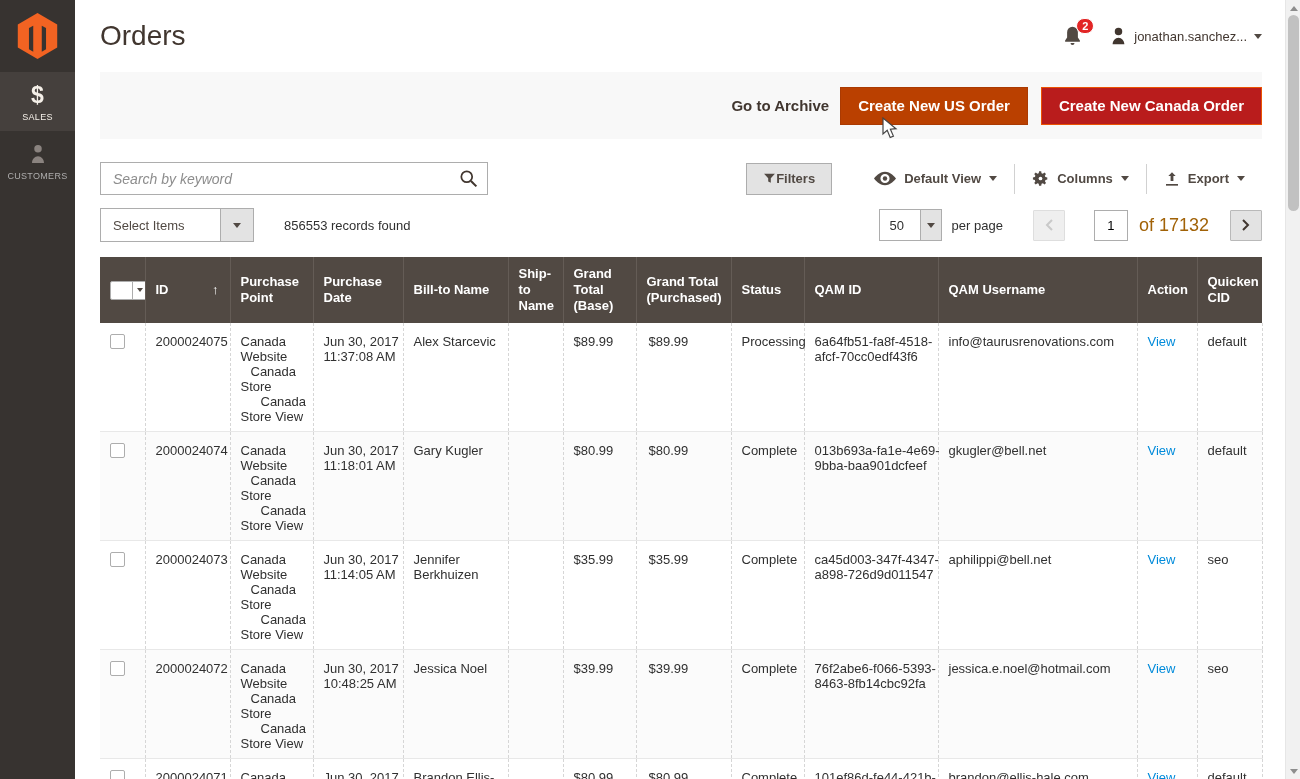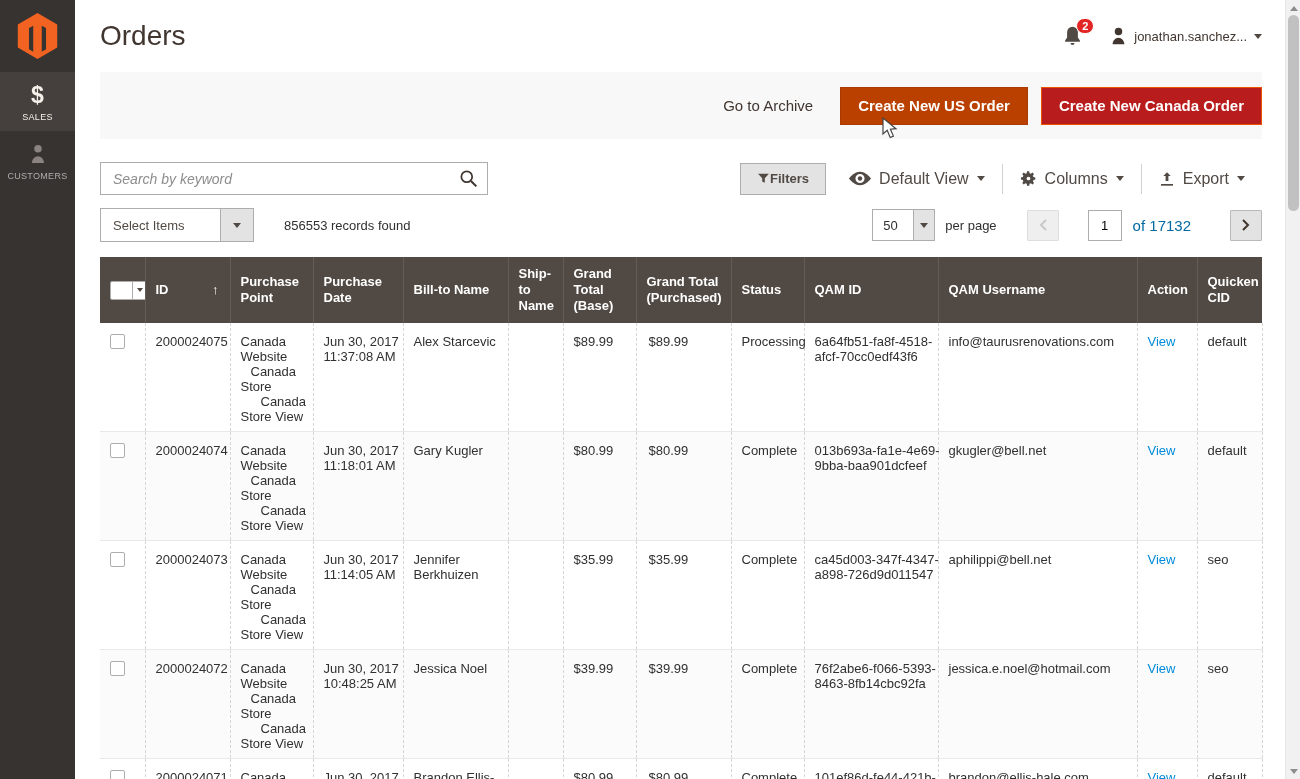--- a/index.html
+++ b/index.html
@@ -22,51 +22,51 @@
   .page-header{height:72px;display:flex;align-items:center;justify-content:space-between}
   .page-title{font-size:28px;font-weight:400;color:#41362f}
   .header-right{display:flex;align-items:center;gap:28px}
   .notif{position:relative;cursor:pointer;margin-top:4px}
   .badge{position:absolute;top:-8px;right:-12px;background:#e22626;color:#fff;font-size:11px;font-weight:bold;border-radius:9px;padding:1px 5px;min-width:18px;text-align:center;border:1px solid #fff}
   .user{display:flex;align-items:center;gap:7px;cursor:pointer;font-size:13px;color:#41362f}
   .caret{display:inline-block;width:0;height:0;border-left:4px solid transparent;border-right:4px solid transparent;border-top:5px solid #514943}
 
   
   .actions-bar{height:67px;background:#f8f8f8;display:flex;align-items:center;justify-content:flex-end}
-  .link-archive{font-size:15px;font-weight:400;color:#41362f;cursor:pointer;margin-right:27px}
+  .link-archive{font-size:15px;font-weight:700;color:#41362f;cursor:pointer;margin-right:11px}
   .btn{height:38px;padding:0 17px;font-size:15px;font-weight:600;color:#fff;border:1px solid transparent;cursor:pointer;font-family:inherit}
   .btn-us{background:#ba4000;border-color:#aa3a02;margin-right:13px}
   .btn-ca{background:#b91c1c;border-color:#eb5202}
 
   
   .grid-toolbar{margin-top:23px;display:flex;align-items:center}
   .search-box{position:relative;width:388px}
   .search-box input{width:100%;height:33px;border:1px solid #adadad;padding:0 21px 0 12px;font-size:14px;font-style:italic;color:#303030;font-family:inherit;background:#fff}
   .search-box input::placeholder{color:#8d8d8d;font-style:italic}
   .search-icon{position:absolute;right:9px;top:6px;cursor:pointer}
   .toolbar-right{margin-left:auto;display:flex;align-items:center}
-  .filters-btn{display:flex;align-items:center;height:32px;padding:0 16px;background:#e3e3e3;border:1px solid #adadad;font-size:13px;font-weight:600;color:#514943;cursor:pointer;font-family:inherit;margin-right:6px}
-  .tb-group{display:flex;align-items:center;gap:8px;padding:0 17px;cursor:pointer;font-size:16px;font-weight:400;color:#514943}
+  .filters-btn{display:flex;align-items:center;height:32px;padding:0 16px;background:#e3e3e3;border:1px solid #adadad;font-size:13px;font-weight:600;color:#514943;cursor:pointer;font-family:inherit;margin-right:25px}
+  .tb-group{display:flex;align-items:center;gap:8px;padding:0 17px;cursor:pointer;font-size:13px;font-weight:700;color:#514943}
   .tb-sep{width:1px;height:30px;background:#d1d1d1}
 
   
   .grid-controls{margin-top:13px;display:flex;align-items:center}
   .select-items{width:154px;height:34px;border:1px solid #adadad;display:flex;align-items:center;background:#fff;cursor:pointer}
   .si-label{flex:1;padding-left:12px;font-size:13px;color:#514943}
   .si-caret{width:33px;align-self:stretch;border-left:1px solid #adadad;background:#e3e3e3;display:flex;align-items:center;justify-content:center}
   .records{margin-left:30px;font-size:13px;color:#303030}
   .controls-right{margin-left:auto;display:flex;align-items:center}
   .pp-select{width:63px;height:32px;border:1px solid #adadad;display:flex;background:#fff;cursor:pointer;align-items:center}
   .pp-val{flex:1;padding-left:10px;font-size:13px;color:#303030}
   .pp-caret{width:21px;align-self:stretch;border-left:1px solid #adadad;background:#e3e3e3;display:flex;align-items:center;justify-content:center}
   .pp-label{margin:0 30px 0 10px;font-size:13px;color:#303030}
   .page-btn{width:32px;height:31px;border:1px solid #b9b9b9;background:#e3e3e3;border-radius:1px;display:flex;align-items:center;justify-content:center;cursor:pointer}
   .page-btn.disabled{background:#efefef;border-color:#dedede;cursor:default}
   .page-input{width:34px;height:31px;border:1px solid #adadad;text-align:center;font-size:13px;margin:0 11px 0 29px;font-family:inherit}
-  .page-total{font-size:15px;color:#0369a1;margin-right:39px}
+  .page-total{font-size:18px;color:#a16207;margin-right:21px}
 
   
   .grid-table{margin-top:15px;border-collapse:collapse;table-layout:fixed;width:1162px}
   .grid-table th{background:#514943;color:#fff;font-size:13px;font-weight:700;text-align:left;vertical-align:middle;padding:9px 6px 9px 10px;line-height:16px;border-left:1px solid #645c56}
   .grid-table th:first-child{border-left:none}
   .grid-table td{vertical-align:top;padding:11px 8px 7px 10px;font-size:13px;line-height:15px;border-left:1px dashed #d6d6d6;color:#303030}
   .grid-table td:first-child{border-left:none;border-right:none}
   .grid-table td:last-child{border-right:1px dashed #d6d6d6}
   .grid-table tbody tr{border-bottom:1px solid #e8e8e8;background:#fff}
   .grid-table tbody tr:nth-child(even){background:#fbfbfb}

